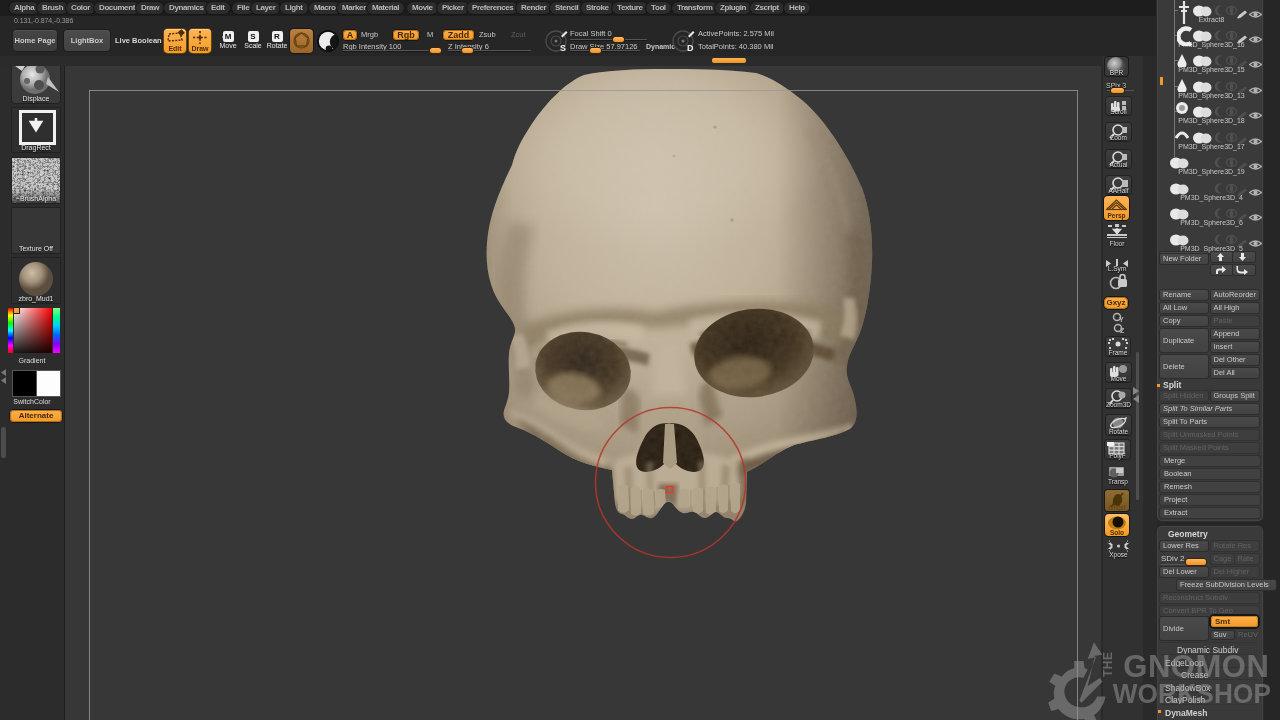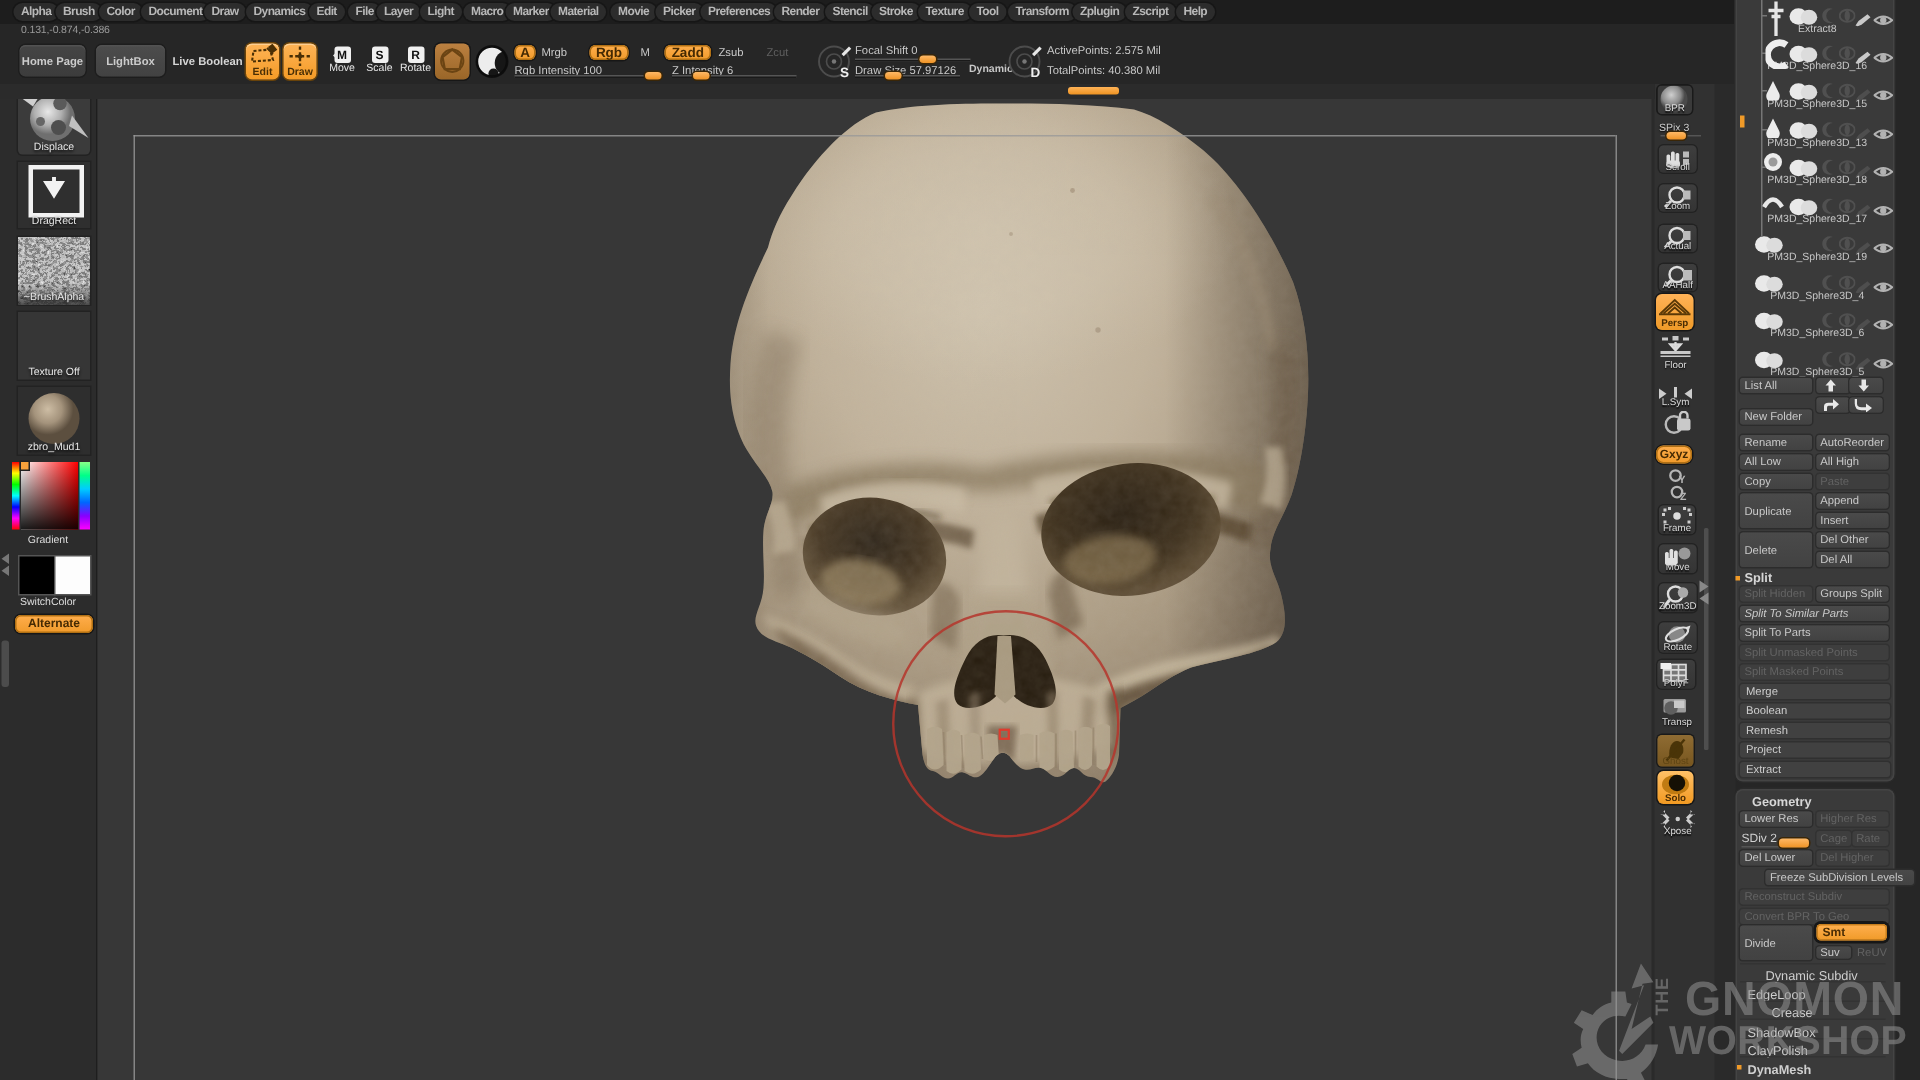--- a/index.html
+++ b/index.html
@@ -899,21 +899,21 @@
   <div class="pbtn" style="left:53.5px;top:252px;width:19px;height:10px;">
         <svg width="19" height="10" style="position:absolute;left:0;top:0">
           <path d="M9.5 1 L13 5 L11 5 L11 9 L8 9 L8 5 L6 5 Z" fill="#e8e8e8"></path>
         </svg>
       </div>
   <div class="pbtn" style="left:76px;top:252px;width:19px;height:10px;">
         <svg width="19" height="10" style="position:absolute;left:0;top:0">
           <path d="M9.5 9 L13 5 L11 5 L11 1 L8 1 L8 5 L6 5 Z" fill="#e8e8e8"></path>
         </svg>
       </div>
-  <div class="pbtn" style="left:3px;top:273px;width:45px;height:10px;">New Folder</div>
+  <div class="pbtn" style="left:3px;top:254px;width:45px;height:10px;">New Folder</div>
   <div class="pbtn" style="left:53.5px;top:265px;width:19px;height:10px;">
         <svg width="19" height="10" style="position:absolute;left:0;top:0">
           <path d="M5 9 L5 6 Q5 3.5 8 3.5 L11 3.5 L11 1 L15 4.5 L11 8 L11 5.5 L8 5.5 Q7 5.5 7 7 L7 9 Z" fill="#e8e8e8"></path>
         </svg>
       </div>
   <div class="pbtn" style="left:76px;top:265px;width:19px;height:10px;">
         <svg width="19" height="10" style="position:absolute;left:0;top:0">
           <path d="M5 1 L5 4 Q5 6.5 8 6.5 L11 6.5 L11 4 L15 7 L11 10 L11 8.5 L8 8.5 Q3.5 8.5 3.5 4 L3.5 1 Z" fill="#e8e8e8"></path>
         </svg>
       </div>
@@ -935,21 +935,21 @@
         <div class="pbtn" style="left: 3px; top: 404px; width: 95.5px; height: 10px; font-style: italic;">Split To Similar Parts</div>
         <div class="pbtn" style="left: 3px; top: 417px; width: 95.5px; height: 10px;">Split To Parts</div>
         <div class="pbtnd" style="left: 3px; top: 430px; width: 95.5px; height: 10px;">Split Unmasked Points</div>
         <div class="pbtnd" style="left: 3px; top: 443px; width: 95.5px; height: 10px;">Split Masked Points</div>
         <div class="pflat" style="left: 3px; top: 456px; width: 95.5px; height: 10px;">Merge</div>
         <div class="pflat" style="left: 3px; top: 469px; width: 95.5px; height: 10px;">Boolean</div>
         <div class="pflat" style="left: 3px; top: 482px; width: 95.5px; height: 10px;">Remesh</div>
         <div class="pflat" style="left: 3px; top: 495px; width: 95.5px; height: 10px;">Project</div>
         <div class="pflat" style="left: 3px; top: 508px; width: 95.5px; height: 10px;">Extract</div>
         <div class="pbtn" style="left: 3px; top: 541px; width: 45px; height: 10px;">Lower Res</div>
-        <div class="pbtnd" style="left: 53.5px; top: 541px; width: 45px; height: 10px;">Higher Res</div>
+        <div class="pbtnd" style="left: 53.5px; top: 541px; width: 45px; height: 10px;">Rotate Res</div>
         <div class="pbtnd" style="left: 53.5px; top: 554px; width: 20px; height: 10px;">Cage</div>
         <div class="pbtnd" style="left: 77.5px; top: 554px; width: 21px; height: 10px;">Rate</div>
         <div class="pbtn" style="left: 3px; top: 567px; width: 45px; height: 10px;">Del Lower</div>
         <div class="pbtnd" style="left: 53.5px; top: 567px; width: 45px; height: 10px;">Del Higher</div>
         <div class="pbtn" style="left: 3px; top: 580px; width: 95.5px; height: 10px; margin-left: 17px;">Freeze SubDivision Levels</div>
         <div class="pbtnd" style="left: 3px; top: 593px; width: 95.5px; height: 10px;">Reconstruct Subdiv</div>
         <div class="pbtnd" style="left: 3px; top: 606px; width: 95.5px; height: 10px;">Convert BPR To Geo</div>
       </div>
 
   <div style="position:absolute;left:0px;top:384px;width:3px;height:3px;background:#f09a28;"></div>

